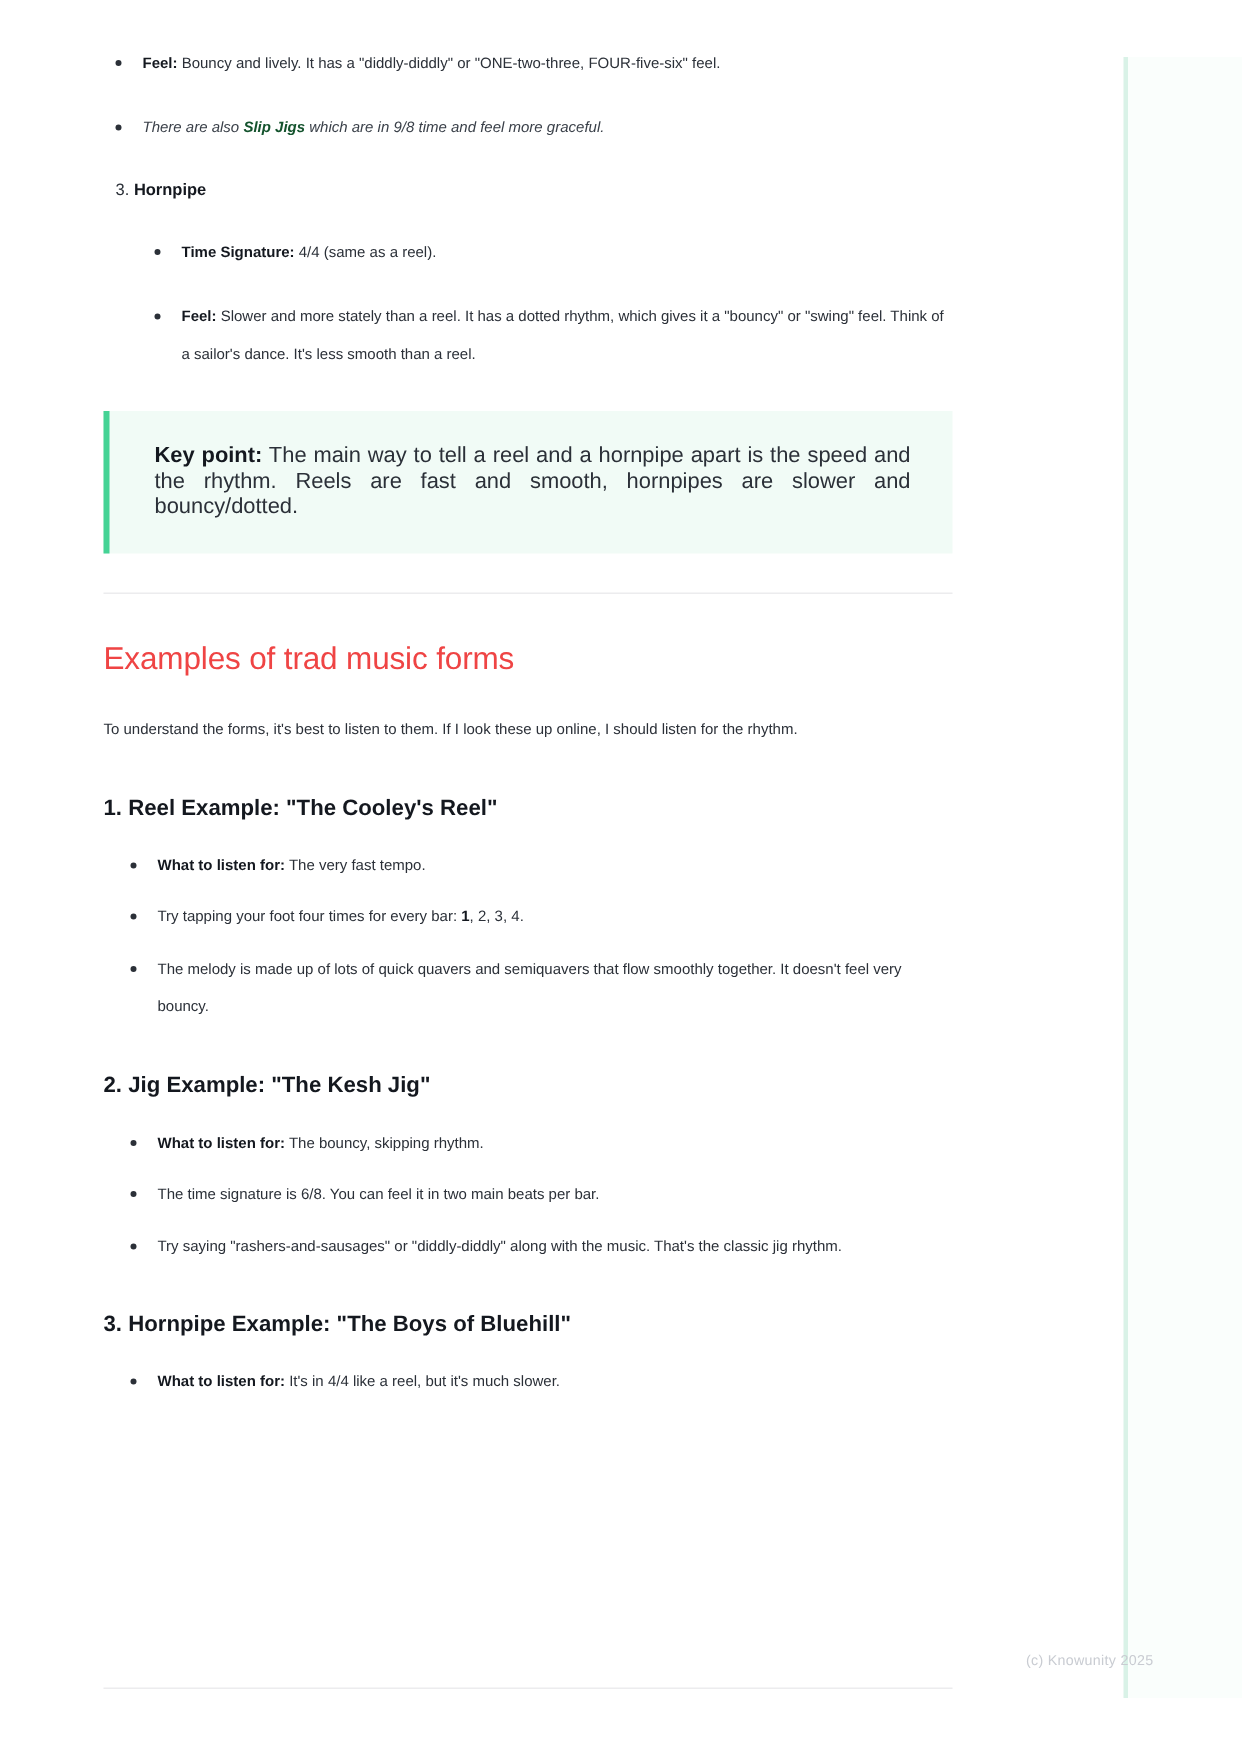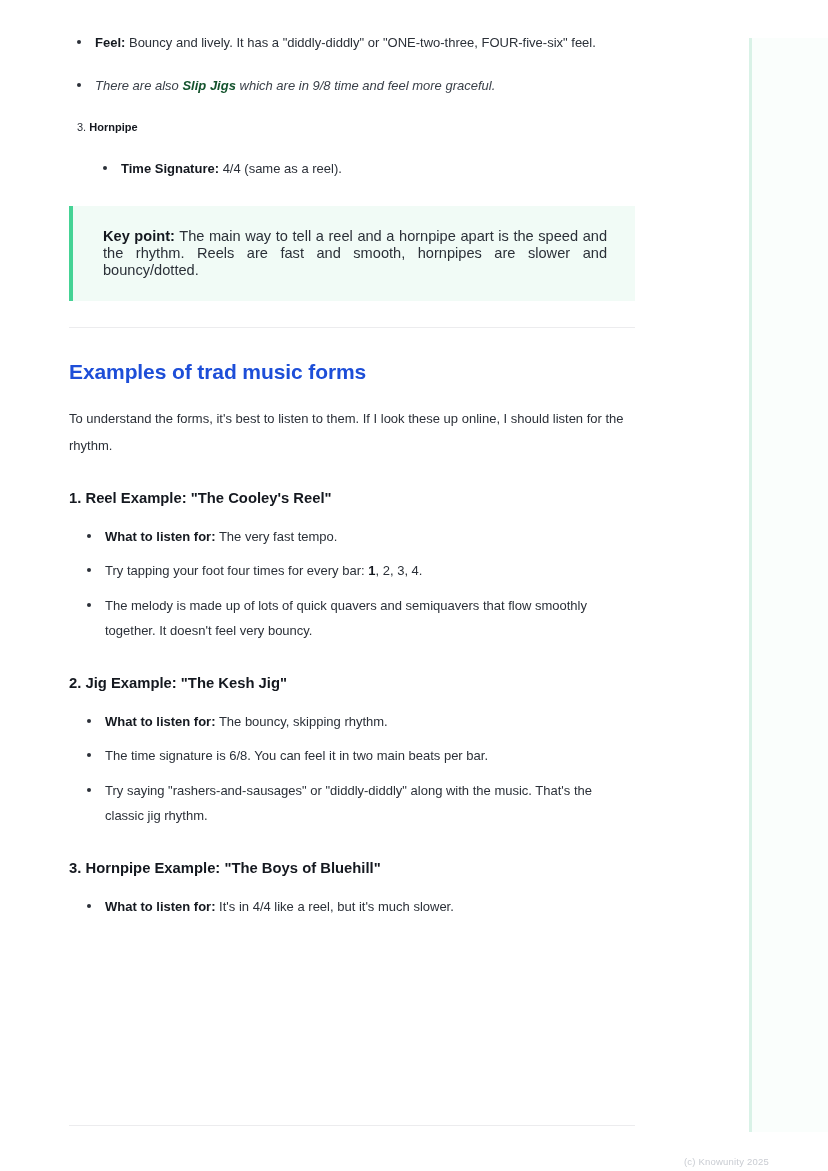--- a/index.html
+++ b/index.html
@@ -43,21 +43,21 @@
     box-sizing: border-box;
   }
 
   .content {
     margin-left: 69px;
     width: 566px;
   }
 
   
   p, li {
-    font-size: 13px;
+    font-size: 10px;
     line-height: 25.5px;
     color: #2b3038;
     margin: 0;
   }
   b, strong { font-weight: 700; color: #14181f; }
 
   
   ul.bullets {
     list-style: none;
     margin: 10px;
@@ -141,22 +141,22 @@
     height: 1px;
     background: #ececee;
     margin: 26px 0 0 0;
     width: 566px;
   }
 
   
   h2.section-heading {
     font-size: 21px;
     line-height: 28px;
-    font-weight: 700;
-    color: #1d4ed8;
+    font-weight: 400;
+    color: #ef4444;
     margin: 30px 0 0 0;
     letter-spacing: -0.1px;
   }
 
   p.lead {
     margin-top: 19px;
     line-height: 27px;
   }
 
   h3.sub-heading {
@@ -165,21 +165,21 @@
     font-weight: 700;
     color: #14181f;
     margin: 28px 0 0 0;
   }
 
   .list-block { margin-top: 15px; }
 
   
   #watermark {
     position: absolute;
-    top: 1156px;
+    top: 1102px;
     left: 684px;
     font-size: 9.5px;
     line-height: 12px;
     color: #c9ccd2;
     letter-spacing: 0.2px;
     white-space: nowrap;
   }
   #bottom-divider {
     position: absolute;
     top: 1125px;
@@ -210,20 +210,23 @@
     <div class="num-item">
       <div class="num-head">
         <span class="num">3.</span>
         <span class="title">Hornpipe</span>
       </div>
       <div class="sub">
         <ul class="nested">
           <li>
             <b>Time Signature:</b><span> 4/4 (same as a reel).</span>
           </li>
+          <li>
+            <b>Feel:</b><span> Slower and more stately than a reel. It has a dotted rhythm, which gives it a "bouncy" or "swing" feel. Think of a sailor's dance. It's less smooth than a reel.</span>
+          </li>
         </ul>
       </div>
     </div>
 
     <div class="callout">
       <p>
         <b>Key point:</b><span> The main way to tell a reel and a hornpipe apart is the speed and the rhythm. Reels are fast and smooth, hornpipes are slower and bouncy/dotted.</span>
       </p>
     </div>
 

